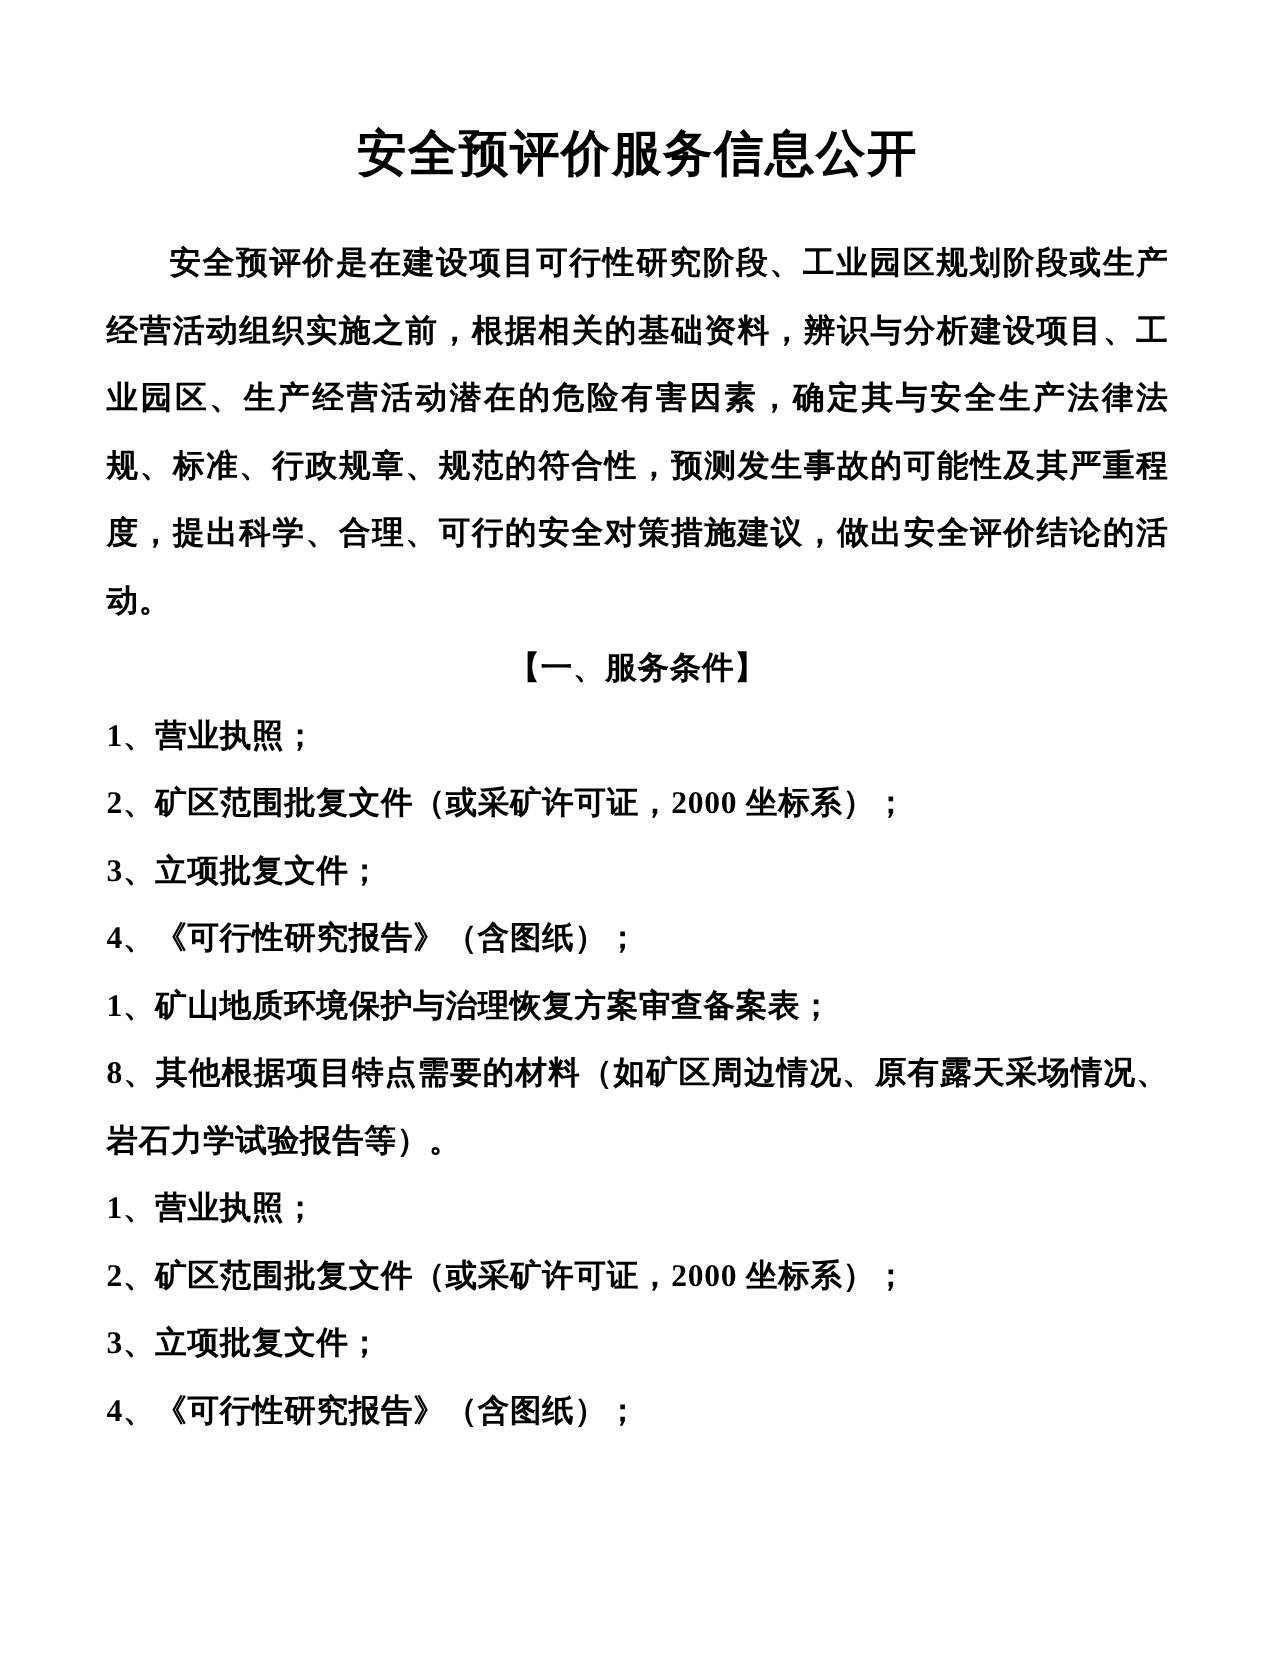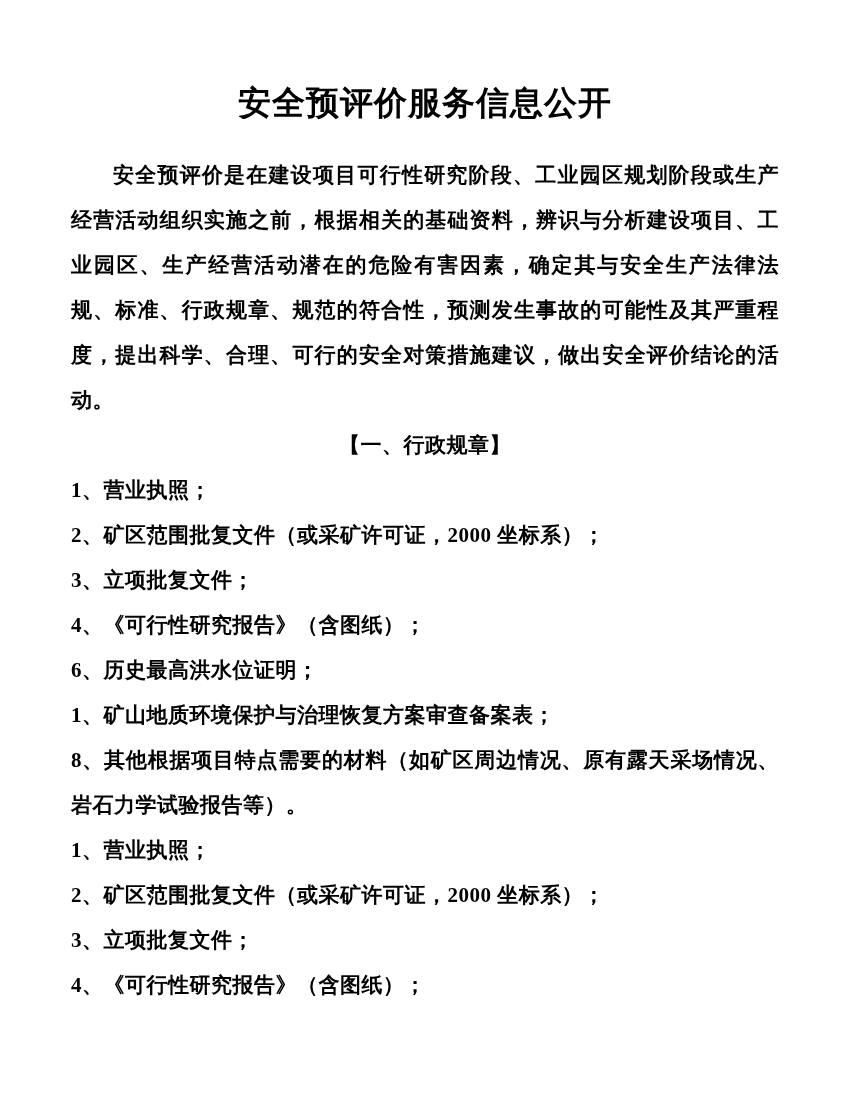--- a/index.html
+++ b/index.html
@@ -42,28 +42,27 @@
 </style>
 </head>
 <body>
 
 <div class="doc">
 
   <p class="title">安全预评价服务信息公开</p>
 
   <p class="body-text intro">安全预评价是在建设项目可行性研究阶段、工业园区规划阶段或生产经营活动组织实施之前，根据相关的基础资料，辨识与分析建设项目、工业园区、生产经营活动潜在的危险有害因素，确定其与安全生产法律法规、标准、行政规章、规范的符合性，预测发生事故的可能性及其严重程度，提出科学、合理、可行的安全对策措施建议，做出安全评价结论的活动。</p>
 
-  <p class="body-text center">【一、行政规章】</p>
+  <p class="body-text center">【一、服务条件】</p>
 
   <div>
     <p class="body-text">1、营业执照；</p>
     <p class="body-text">2、矿区范围批复文件（或采矿许可证，2000 坐标系）；</p>
     <p class="body-text">3、立项批复文件；</p>
     <p class="body-text">4、《可行性研究报告》（含图纸）；</p>
-    <p class="body-text">6、历史最高洪水位证明；</p>
     <p class="body-text">1、矿山地质环境保护与治理恢复方案审查备案表；</p>
     <p class="body-text justify">8、其他根据项目特点需要的材料（如矿区周边情况、原有露天采场情况、岩石力学试验报告等）。</p>
   </div>
 
   <div>
     <p class="body-text">1、营业执照；</p>
     <p class="body-text">2、矿区范围批复文件（或采矿许可证，2000 坐标系）；</p>
     <p class="body-text">3、立项批复文件；</p>
     <p class="body-text">4、《可行性研究报告》（含图纸）；</p>
 

